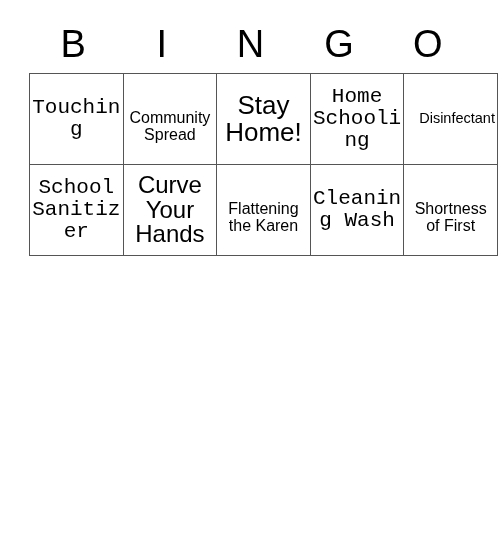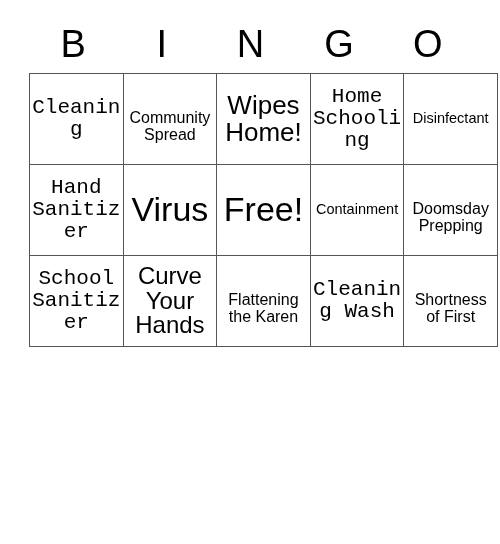--- a/index.html
+++ b/index.html
@@ -60,70 +60,53 @@
     line-height: 1.04;
     word-wrap: break-word;
   }
 
   
   .fs-xxl { font-size: 34px; }
   .fs-xl  { font-size: 26px; }
   .fs-l   { font-size: 24px; }
   .fs-m   { font-size: 21px; font-family: Liberation Mono, monospace; }
   .fs-s   { font-size: 16px; margin-top: 16px; }
-  .fs-xs  { font-size: 14.5px; }
+  .fs-xs  { font-size: 14.5px; text-align: right; }
   .fs-xxs { font-size: 13.5px; }
 </style>
 </head>
 <body>
 
 <div id="card">
 
   <div id="header">
     <div class="header-letter">B</div>
     <div class="header-letter">I</div>
     <div class="header-letter">N</div>
     <div class="header-letter">G</div>
     <div class="header-letter">O</div>
   </div>
 
   <table id="grid">
     <tbody>
       <tr>
         <td>
-            <span class="cell-text fs-m">Cleaning</span>
+            <span class="cell-text fs-m">Touching</span>
           </td>
         <td>
             <span class="cell-text fs-s">Community Spread</span>
           </td>
         <td>
-            <span class="cell-text fs-xl">Wipes Home!</span>
+            <span class="cell-text fs-xl">Stay Home!</span>
           </td>
         <td>
             <span class="cell-text fs-m">Home Schooling</span>
           </td>
         <td>
             <span class="cell-text fs-xs">Disinfectant</span>
-          </td>
-      </tr>
-      <tr>
-        <td>
-            <span class="cell-text fs-m">Hand Sanitizer</span>
-          </td>
-        <td>
-            <span class="cell-text fs-xxl">Virus</span>
-          </td>
-        <td>
-            <span class="cell-text fs-xxl">Free!</span>
-          </td>
-        <td>
-            <span class="cell-text fs-xs">Containment</span>
-          </td>
-        <td>
-            <span class="cell-text fs-s">Doomsday Prepping</span>
           </td>
       </tr>
       <tr>
         <td>
             <span class="cell-text fs-m">School Sanitizer</span>
           </td>
         <td>
             <span class="cell-text fs-l">Curve Your Hands</span>
           </td>
         <td>

